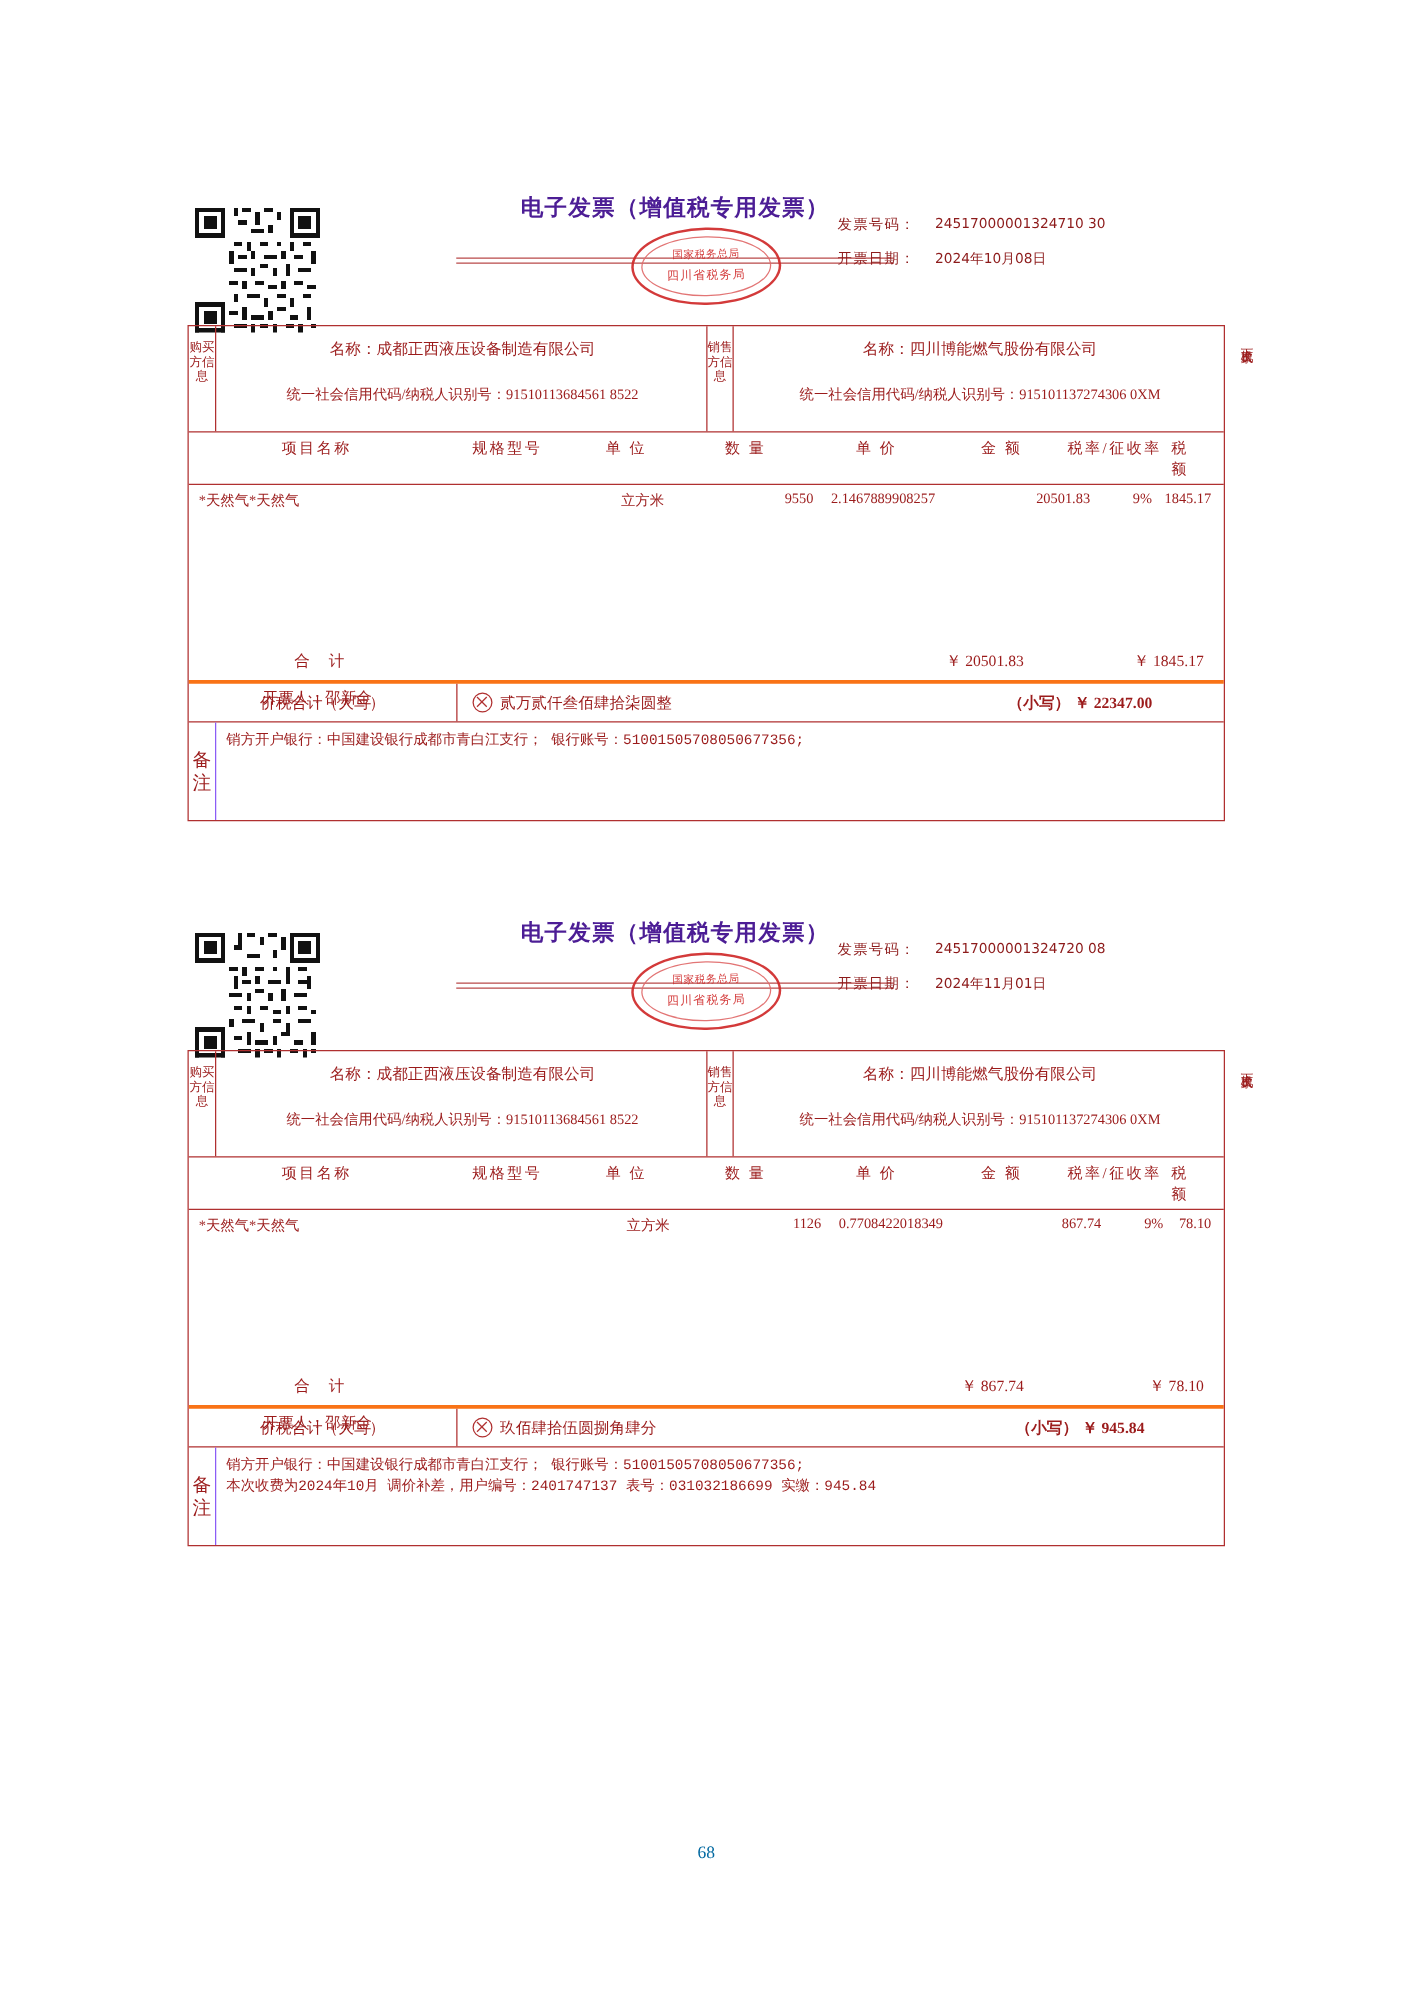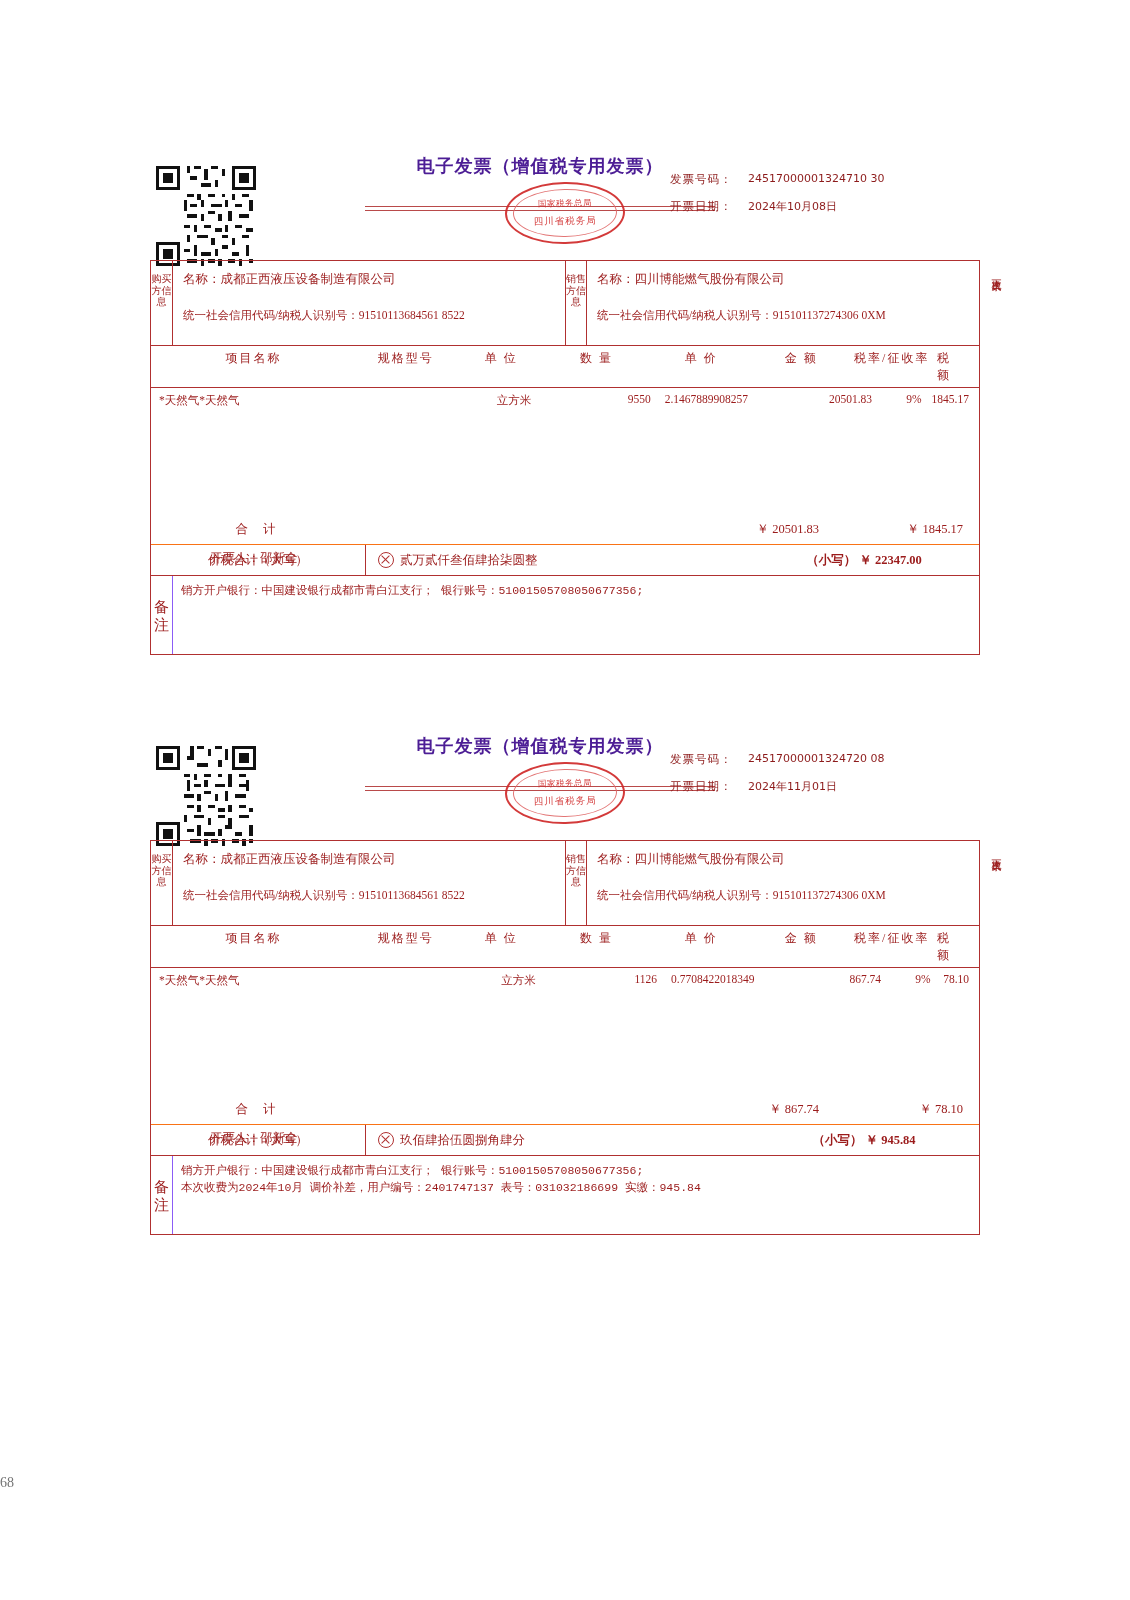--- a/index.html
+++ b/index.html
@@ -128,20 +128,21 @@
     font-size: 10px;
     line-height: 1.15;
     text-align: center;
     padding-top: 12px;
     box-sizing: border-box;
     letter-spacing: 0px;
   }
   .party .half {
     flex: 1;
     display: flex;
+    text-align: center;
   }
   .party .content {
     flex: 1;
     padding: 10px 8px 0 10px;
     box-sizing: border-box;
     font-size: 12.5px;
   }
   .party .content .l1 { margin-bottom: 20px; }
   .party .content .l2 { font-size: 11.5px; }
   .divider { border-left: 1px solid #b03030; }
@@ -176,21 +177,21 @@
   .colhead .c-qty   { text-align: center; padding-right: 0; }
   .colhead .c-price { text-align: center; }
   .colhead .c-amt   { text-align: center; }
   .colhead .c-rate  { padding-left: 0; width: 95px; text-align: center;}
   .colhead .c-tax   { text-align: center; padding-right: 28px;}
 
   .totalrow {
     display: flex;
     font-size: 12.5px;
     padding: 5px 0 6px 0;
-    border-bottom: 1px solid #f97316;
+    border-bottom: 3px solid #f97316;
   }
   .totalrow .tl { width: 215px; text-align: center; letter-spacing: 6px; }
   .totalrow .sp { flex: 1; }
   .totalrow .ta { width: 190px; text-align: right; font-family: "Liberation Serif", serif;}
   .totalrow .tb { width: 160px; text-align: right; padding-right: 16px; box-sizing: border-box; padding-left: 12px;}
 
   .wordsrow {
     display: flex;
     align-items: center;
     height: 30px;
@@ -258,22 +259,23 @@
     left: 60px;
     font-size: 12.5px;
     color: #9b1b1b;
   }
 
   .pageno {
     position: absolute;
     left: 0;
     right: 0;
     top: 1475px;
+    text-align: center;
     font-size: 14px;
-    color: #737373;
+    color: #0369a1;
     font-family: "Liberation Serif", serif;
   }
 </style>
 </head>
 <body>
 
 <div class="page">
 
   <div class="invoice inv1">
 

